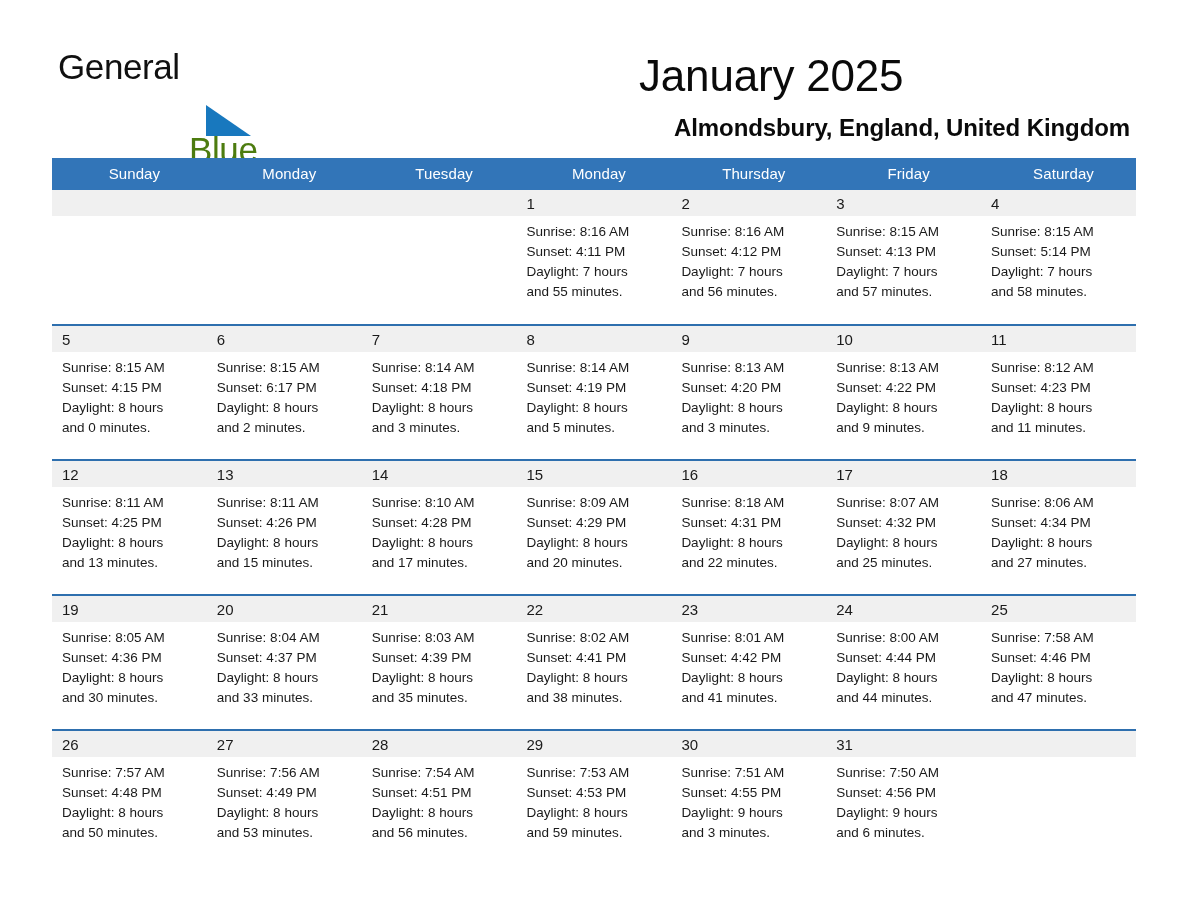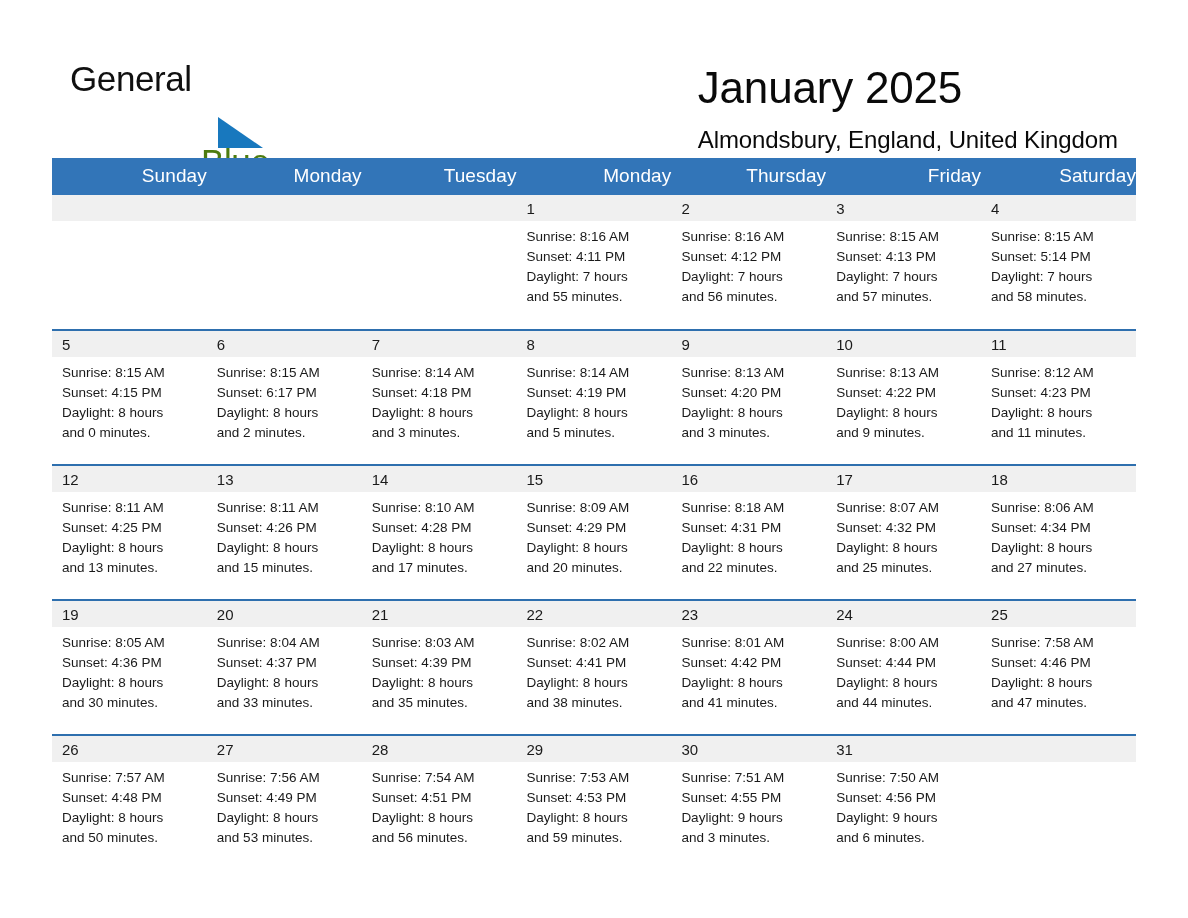--- a/index.html
+++ b/index.html
@@ -6,21 +6,21 @@
   html, body {
     width: 1188px;
     height: 918px;
     background: #ffffff;
     font-family: "Liberation Sans", sans-serif;
   }
   .page {
     position: relative;
     width: 1188px;
     height: 780px;
-    padding: 12px;
+    padding: 0;
   }
 
   
   .header {
     position: relative;
     height: 112px;
   }
   .logo {
     position: absolute;
     left: 58px;
@@ -64,42 +64,43 @@
     line-height: 52px;
     color: #0a0a0a;
     font-weight: normal;
     letter-spacing: -0.2px;
   }
   .location {
     margin-top: 12px;
     font-size: 24px;
     line-height: 28px;
     color: #0a0a0a;
-    font-weight: normal;
+    font-weight: bold;
     letter-spacing: -0.1px;
+    margin-left: 35px;
   }
 
   
   .calendar {
     position: absolute;
     left: 52px;
     top: 158px;
     width: 1084px;
   }
   table.cal {
     width: 1084px;
     border-collapse: collapse;
     table-layout: fixed;
   }
   table.cal th {
     background: #3275B8;
     color: #ffffff;
-    font-size: 19px;
+    font-size: 15px;
     font-weight: normal;
-    text-align: right;
+    text-align: center;
     padding: 7px 0 8px 10px;
     height: 29px;
     letter-spacing: 0.1px;
   }
   table.cal td {
     vertical-align: top;
     width: 154.85px;
     height: 135px;
     padding: 0;
     background: #ffffff;

